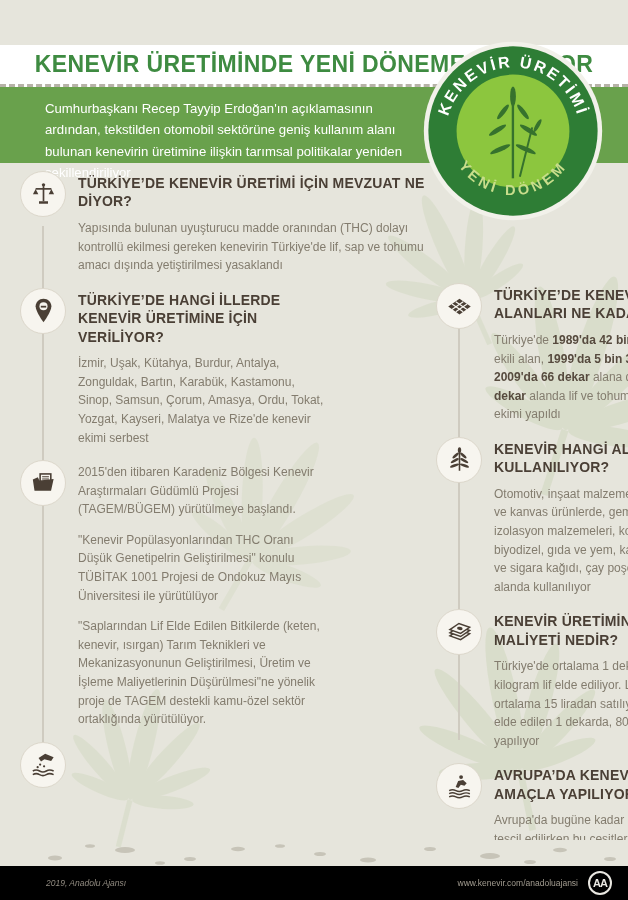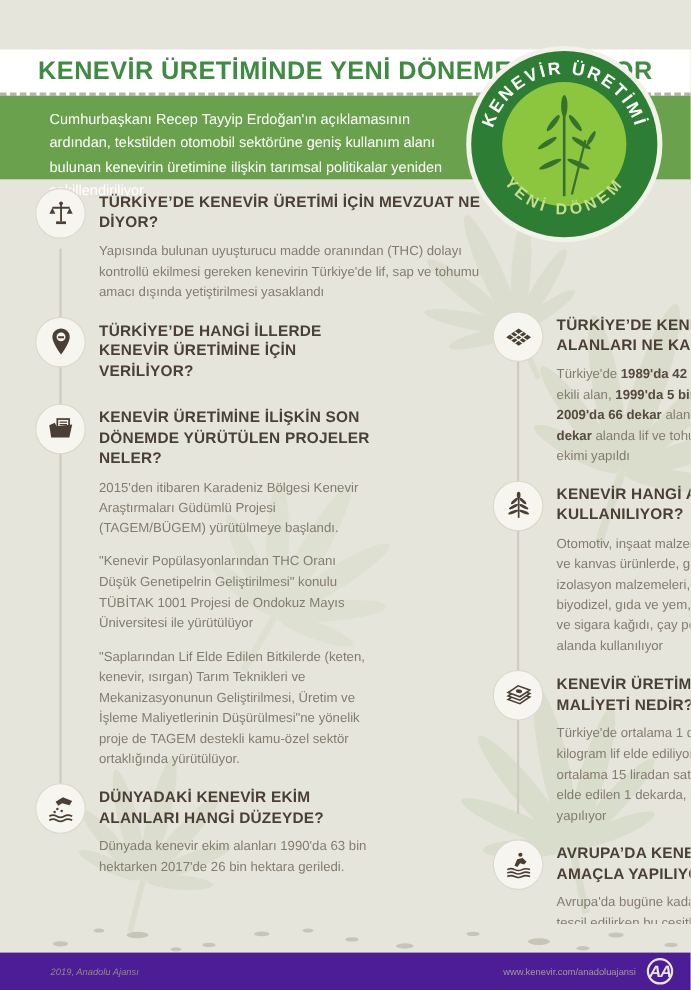--- a/index.html
+++ b/index.html
@@ -17,21 +17,21 @@
 
   
   .banner { background:#69a14c; height:76px; padding:11px 0 0 45px; }
   .banner p { color:#ffffff; font-size:13.2px; line-height:1.62; width:372px; }
 
   
   .badge { position:absolute; top:40px; right:24px; width:182px; height:182px; z-index:3; }
   .badge text { font-family:"Liberation Sans","DejaVu Sans",sans-serif; font-weight:bold; }
 
   
-  .main { flex:1; display:flex; padding:8px 10px 0 20px; gap:6px; overflow:hidden;margin-left:12px; }
+  .main { flex:1; display:flex; padding:8px 10px 0 20px; gap:6px; overflow:hidden; }
   .col { position:relative; }
   .col-left { flex:0 0 322px; }
   .col-right { flex:1; }
   .col::before { content:""; position:absolute; width:2px; background:#cfcbc0; left:22px; z-index:0; }
   .col-left::before { top:55px; bottom:95px; }
   .col-right::before { top:150px; bottom:100px; }
 
   .spacer { height:112px; }
 
   .section { display:flex; margin-bottom:13px; position:relative; }
@@ -45,26 +45,26 @@
   .sec-text h2 { color:#4a3f35; font-size:14px; line-height:1.32; letter-spacing:.2px; margin-bottom:8px; font-weight:bold; }
   .sec-text p { color:#837c6e; font-size:12px; line-height:1.55; margin-bottom:12px; }
   .sec-text p:last-child { margin-bottom:0; }
   .sec-text p b { color:#564a3e; }
 
   
   .seeds { height:26px; flex:0 0 26px; }
   .seeds svg { display:block; }
 
   
-  .footer { flex:0 0 34px; background:#4c1d95; display:flex; align-items:center; justify-content:space-between; padding:0 16px 0 46px; }
+  .footer { flex:0 0 34px; background:#000000; display:flex; align-items:center; justify-content:space-between; padding:0 16px 0 46px; }
   .footer .copy { color:#918b80; font-size:8.5px; font-style:italic; }
   .footer .right { display:flex; align-items:center; gap:10px; }
   .footer .tw { color:#a39d91; font-size:8.5px; }
   .aa-logo { width:24px; height:24px; border-radius:50%; border:2px solid #e9e7e1; display:flex; align-items:center; justify-content:center; }
-  .aa-logo span { color:#e9e7e1; font-size:15px; font-weight:bold; font-style:italic; letter-spacing:-1px;text-align:right; }
+  .aa-logo span { color:#e9e7e1; font-size:11px; font-weight:bold; letter-spacing:-1px;text-align:right; }
 </style>
 </head>
 <body>
 
 <div class="page">
 
   <svg class="wm-svg" width="628" height="900" viewBox="0 0 628 900">
     <defs>
       <g id="wmleaf" fill="#a9bf8b">
         <ellipse cx="0" cy="-26" rx="4.5" ry="26"></ellipse>
@@ -144,53 +144,49 @@
       <div class="section">
         <div class="icon-wrap">
           <svg viewBox="0 0 24 24">
             <path fill="#4a3f35" d="M12 1.5c-3.9 0-7 3-7 6.8 0 5 7 14.2 7 14.2s7-9.2 7-14.2c0-3.8-3.1-6.8-7-6.8z"></path>
             <circle cx="12" cy="8.2" r="3.6" fill="#f7f5ef"></circle>
             <path d="M9.6 8.6h4.8" stroke="#4a3f35" stroke-width="1.6"></path>
           </svg>
         </div>
         <div class="sec-text">
           <h2>TÜRKİYE’DE HANGİ İLLERDE KENEVİR ÜRETİMİNE İÇİN VERİLİYOR?</h2>
+          <p>İzmir, Uşak, Kütahya, Burdur, Antalya, Zonguldak, Bartın, Karabük, Kastamonu, Sinop, Samsun, Çorum, Amasya, Ordu, Tokat, Yozgat, Kayseri, Malatya ve Rize'de kenevir ekimi serbest</p>
         </div>
       </div>
 
       <div class="section">
         <div class="icon-wrap">
           <svg viewBox="0 0 24 24">
             <rect x="9" y="3.5" width="9.5" height="8" fill="none" stroke="#4a3f35" stroke-width="1.4"></rect>
             <path d="M10.8 6h6M10.8 8h6" stroke="#4a3f35" stroke-width="1"></path>
             <path d="M2.5 8.5l4.5-2 1.3 2.8 12.7-1.3-2.3 10.5H4z" fill="#4a3f35"></path>
           </svg>
         </div>
         <div class="sec-text">
-          <h2>KENEVİR ÜRETİMİNE İLİŞKİN SON DÖNEMDE YÜRÜTÜLEN PROJELER NELER?</h2>
           <p>2015'den itibaren Karadeniz Bölgesi Kenevir Araştırmaları Güdümlü Projesi (TAGEM/BÜGEM) yürütülmeye başlandı.</p>
           <p>"Kenevir Popülasyonlarından THC Oranı Düşük Genetipelrin Geliştirilmesi" konulu TÜBİTAK 1001 Projesi de Ondokuz Mayıs Üniversitesi ile yürütülüyor</p>
           <p>"Saplarından Lif Elde Edilen Bitkilerde (keten, kenevir, ısırgan) Tarım Teknikleri ve Mekanizasyonunun Geliştirilmesi, Üretim ve İşleme Maliyetlerinin Düşürülmesi"ne yönelik proje de TAGEM destekli kamu-özel sektör ortaklığında yürütülüyor.</p>
         </div>
       </div>
 
       <div class="section">
         <div class="icon-wrap">
           <svg viewBox="0 0 24 24">
             <path d="M13.5 2.5l7.5 3-2.2 3.4-6-1.6-3 2.1-2.2-3.2z" fill="#4a3f35"></path>
             <circle cx="9" cy="12" r="1" fill="#4a3f35"></circle>
               <circle cx="12.5" cy="13.6" r="1" fill="#4a3f35"></circle>
               <circle cx="6.8" cy="14.4" r="1" fill="#4a3f35"></circle>
             <path d="M2.5 17.8c2-1.2 4-1.2 6 0s4 1.2 6 0 4-1.2 6.5 0" stroke="#4a3f35" fill="none" stroke-width="1.4"></path>
             <path d="M2.5 21c2-1.2 4-1.2 6 0s4 1.2 6 0 4-1.2 6.5 0" stroke="#4a3f35" fill="none" stroke-width="1.4"></path>
           </svg>
-        </div>
-        <div class="sec-text">
-          <h2>DÜNYADAKİ KENEVİR EKİM ALANLARI HANGİ DÜZEYDE?</h2>
-          <p>Dünyada kenevir ekim alanları 1990'da 63 bin hektarken 2017'de 26 bin hektara geriledi.</p>
         </div>
       </div>
 
     </div>
 
     <div class="col col-right">
       <div class="spacer"></div>
 
       <div class="section">
         <div class="icon-wrap">

